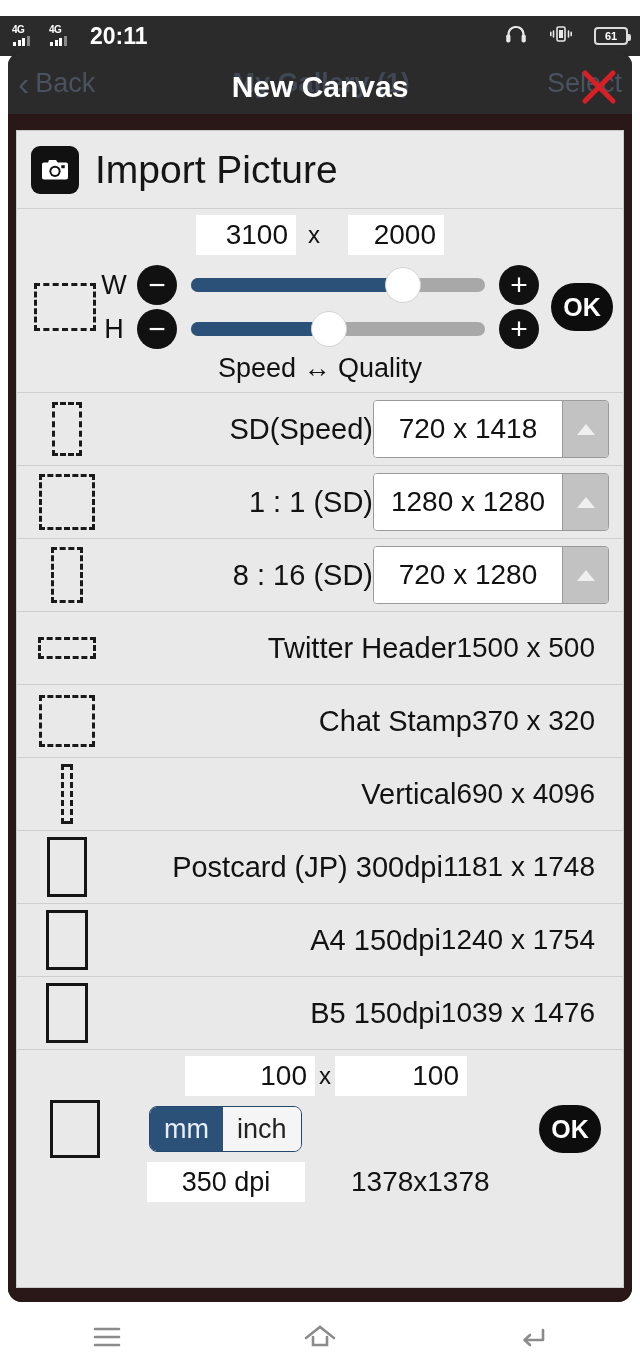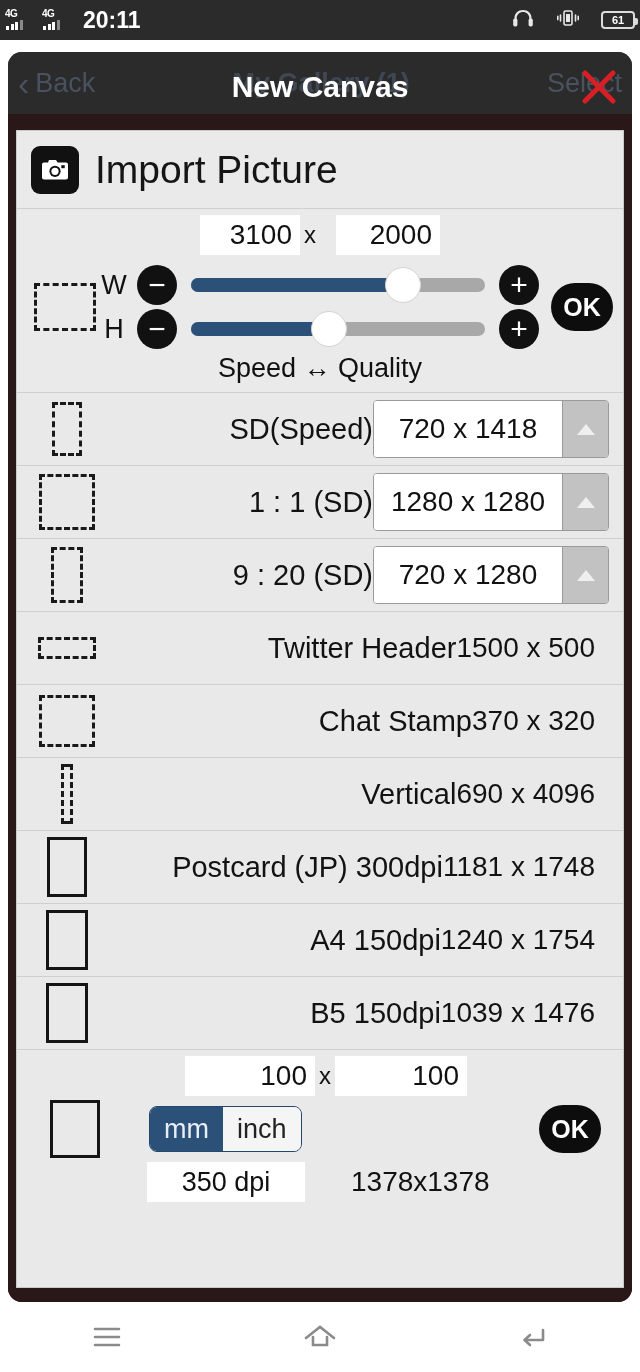--- a/index.html
+++ b/index.html
@@ -6,23 +6,23 @@
   html, body {
     width: 640px; height: 1372px;
     background: #ffffff;
     font-family: "Liberation Sans", sans-serif;
     overflow: hidden;
   }
   #screen { position: relative; width: 640px; height: 1372px; background: #ffffff; }
 
   
   .statusbar {
-    position: absolute; top: 0; left: 0; width: 640px; height: 40px;
+    position: absolute; top: 16px; left: 0; width: 640px; height: 40px;
     background: #2b2b2b; color: #ffffff;
-    display: flex; align-items: center; padding: 0 5px;
+    display: flex; align-items: center; padding: 0 12px;
   }
   .sb-left { display: flex; align-items: center; gap: 9px; flex: 1; }
   .sb-right { display: flex; align-items: center; gap: 21px; }
   .sig { display: flex; align-items: flex-end; gap: 1px; position: relative; width: 28px; height: 22px; }
   .sig .g { font-size: 10px; font-weight: bold; position: absolute; top: -1px; left: 0; letter-spacing: -0.5px; }
   .sig .bars { display: flex; align-items: flex-end; gap: 1.5px; position: absolute; bottom: 1px; left: 1px; }
   .sig .bars i { display: block; width: 3px; background: #ffffff; }
   .sig .bars i:nth-child(1) { height: 4px; }
   .sig .bars i:nth-child(2) { height: 6px; }
   .sig .bars i:nth-child(3) { height: 8px; background: #ffffff; }
@@ -73,27 +73,27 @@
     padding-left: 14px; border-bottom: 1px solid #cfcfcf; background: #eaeaea;
   }
   .cam-icon {
     width: 48px; height: 48px; background: #111111; border-radius: 9px;
     display: flex; align-items: center; justify-content: center;
   }
   .row-import .lbl { font-size: 39px; color: #151515; }
 
   
   .size-block { padding: 6px 0 8px 0; border-bottom: 1px solid #cfcfcf; background: #eaeaea; }
-  .size-inputs { display: flex; align-items: center; justify-content: center; gap: 0px; margin-bottom: 8px; }
+  .size-inputs { display: flex; align-items: center; justify-content: center; gap: 8px; margin-bottom: 8px; }
   .num-field {
     background: #ffffff; height: 40px; display: flex; align-items: center;
     justify-content: flex-end; padding-right: 8px; font-size: 28px; color: #111111;
   }
   .num-w { width: 100px; }
-  .num-h { width: 104px; margin-left: 20px; }
+  .num-h { width: 96px; margin-left: 20px; }
   .x-sep { font-size: 24px; color: #111; margin-left: 4px; }
 
   .slider-area { display: flex; align-items: center; }
   .dash-preview {
     width: 72px; margin-left: 12px; display: flex; align-items: center; justify-content: center;
   }
   .dbox { border: 3px dashed #1a1a1a; }
   .slider-rows { flex: 1; }
   .srow { display: flex; align-items: center; height: 44px; gap: 10px; }
   .srow .axis { width: 26px; font-size: 27px; color: #111; text-align: center; }
@@ -306,21 +306,21 @@
             <span class="val">1280 x 1280</span>
             <span class="arrow">
               <span class="tri-up"></span>
             </span>
           </span>
         </div>
         <div class="preset" style="height: 73px;">
           <span class="icon-cell">
             <span class="dbox" style="width:32px;height:56px;"></span>
           </span>
-          <span class="name">9 : 20 (SD)</span>
+          <span class="name">8 : 16 (SD)</span>
           <span class="spinner">
             <span class="val">720 x 1280</span>
             <span class="arrow">
               <span class="tri-up"></span>
             </span>
           </span>
         </div>
       </div>
 
     <div id="plain-list">

